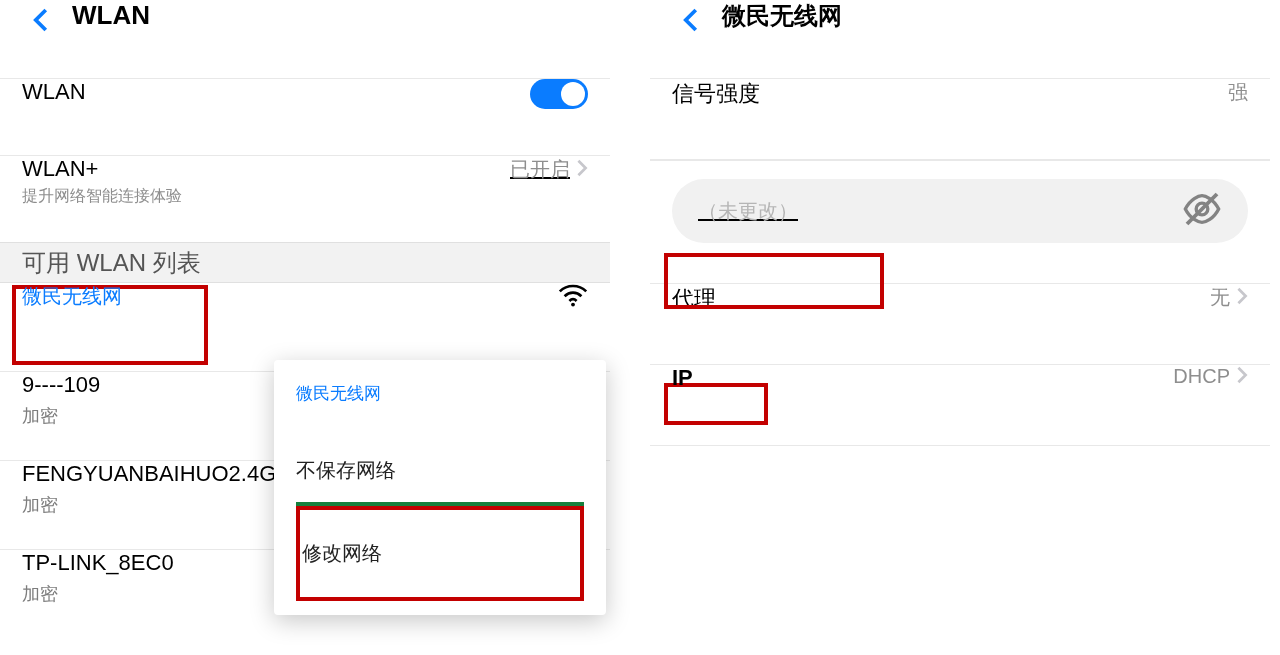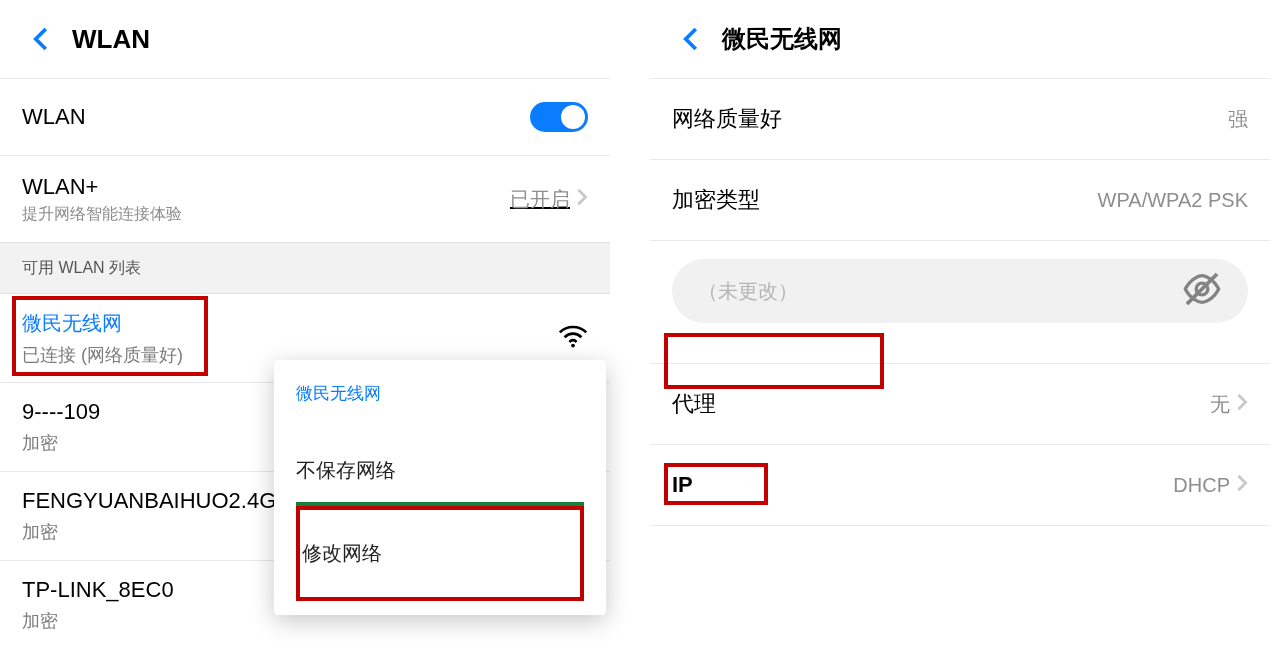--- a/index.html
+++ b/index.html
@@ -1,42 +1,42 @@
 <!DOCTYPE html>
 <html><head>
   <meta charset="utf-8">
   <style>
     * { margin:0; padding:0; box-sizing:border-box; font-family:-apple-system,BlinkMacSystemFont,"Segoe UI","PingFang SC","Microsoft YaHei",sans-serif; }
     body { width:1280px; height:655px; background:#fff; display:flex; gap:40px; padding:0; overflow:hidden; }
     .leftpane  { width:610px; height:655px; position:relative; background:#fff; }
     .rightpane { width:620px; height:655px; position:relative; background:#fff; }
-    .row { display:flex; align-items:center; justify-content:space-between; padding:0 22px; background:#fff; }
+    .row { display:flex; align-items:flex-start; justify-content:space-between; padding:0 22px; background:#fff; }
     .hrow { height:78px; }
     .title { font-size:26px; font-weight:600; color:#000; }
     .backarrow { width:40px; height:40px; display:flex; align-items:center; justify-content:center; margin-right:10px; color:#0a7cff; }
     .backarrow svg { width:30px; height:30px; stroke:#0a7cff; stroke-width:3; fill:none; }
     .sep { height:1px; background:#e8e8e8; }
     .toggle { width:58px; height:30px; border-radius:15px; background:#0a7cff; position:relative; }
     .toggle::after{ content:""; position:absolute; right:3px; top:3px; width:24px; height:24px; border-radius:50%; background:#fff; }
     .subtitle { font-size:16px; color:#8e8e8e; margin-top:4px; }
     .value { font-size:20px; color:#8e8e8e; }
     .chev { margin-left:6px; color:#c7c7cc; }
     .chev svg { width:12px; height:18px; stroke:#c7c7cc; stroke-width:3; fill:none; }
-    .sectionhead { height:52px; display:flex; align-items:center; padding:0 22px; font-size:16px; color:#555; background:#f2f2f2; border-top:1px solid #e0e0e0; border-bottom:1px solid #e0e0e0;}
+    .sectionhead { height:41px; display:flex; align-items:center; padding:0 22px; font-size:24px; color:#555; background:#f2f2f2; border-top:1px solid #e0e0e0; border-bottom:1px solid #e0e0e0;}
     .netname { font-size:20px; color:#0a7cff; }
     .netsub  { font-size:18px; color:#7d7d7d; margin-top:6px; }
     .blacklab{ font-size:22px; color:#000; }
     .redbox  { border:4px solid #c30000; }
     .wifiicon svg{ width:30px; height:24px; }
     .popup { position:absolute; left:274px; top:360px; width:332px; background:#fff; border-radius:4px; box-shadow:0 6px 24px rgba(0,0,0,.22); padding:22px 22px 14px; z-index:10;}
     .popup .pt { font-size:17px; color:#0a7cff; margin-bottom:34px;}
     .popup .pi { font-size:20px; color:#222; padding:18px 0; }
     .popup .pi.top{ border-bottom:4px solid #15803d; }
     .popup .redwrap{ border:4px solid #c30000; padding:12px 2px; }
-    .input { background:#f1f1f1; border-radius:36px; height:64px; display:flex; align-items:center; padding:0 26px; justify-content:space-between; }
+    .input { background:#f1f1f1; border-radius:36px; height:64px; display:flex; align-items:center; padding:0 26px; justify-content:space-between;text-decoration:underline; }
     .placeholder{ font-size:20px; color:#b5b5b5; }
     .eyeicon svg{ width:40px; height:40px; fill:#838383;}
     .checkbox { width:30px; height:30px; border-radius:6px; background:#0a7cff; display:flex; align-items:center; justify-content:center; margin-right:18px;}
     .checkbox svg{ width:20px; height:20px; stroke:#fff; stroke-width:4; fill:none;}
   </style>
 </head>
 <body>
 
 <div class="leftpane">
 
@@ -68,21 +68,20 @@
           </svg></span>
     </div>
   </div>
 
   <div class="sectionhead">可用 WLAN 列表</div>
 
   <div class="row" style="height:88px; position:relative;">
     <div class="redbox" style="position:absolute; left:12px; top:2px; width:196px; height:80px;"></div>
     <div style="position:relative;">
       <div class="netname">微民无线网</div>
-      <div class="netsub">已连接 (网络质量好)</div>
     </div>
     <div class="wifiicon">
       <svg viewBox="0 0 24 20">
           <path d="M1 7 C7 1 17 1 23 7" stroke="#000" stroke-width="2.2" fill="none"></path>
           <path d="M5 11 C9 7 15 7 19 11" stroke="#000" stroke-width="2.2" fill="none"></path>
           <path d="M9 15 C11 13 13 13 15 15" stroke="#000" stroke-width="2.2" fill="none"></path>
           <circle cx="12" cy="18" r="1.6" fill="#000"></circle>
         </svg>
     </div>
   </div>
@@ -137,29 +136,25 @@
     <div class="backarrow">
       <svg viewBox="0 0 24 24">
           <path d="M15 4 L7 12 L15 20"></path>
         </svg>
     </div>
     <div class="title" style="font-size:24px;">微民无线网</div>
   </div>
   <div class="sep"></div>
 
   <div class="row" style="height:80px;">
-    <div class="blacklab">网络质量好</div>
+    <div class="blacklab">信号强度</div>
     <div class="value">强</div>
   </div>
   <div class="sep"></div>
 
-  <div class="row" style="height:80px;">
-    <div class="blacklab">加密类型</div>
-    <div class="value">WPA/WPA2 PSK</div>
-  </div>
   <div class="sep"></div>
 
   <div style="padding:18px 22px 20px;">
     <div class="input">
       <span class="placeholder">（未更改）</span>
       <span class="eyeicon">
         <svg viewBox="0 0 24 24">
             <path d="M2 12 C5 6 10 4 12 4 C14 4 19 6 22 12 C19 18 14 20 12 20 C10 20 5 18 2 12 Z" fill="none" stroke="#838383" stroke-width="2"></path>
             <circle cx="12" cy="12" r="3.5" fill="none" stroke="#838383" stroke-width="2"></circle>
             <line x1="3" y1="21" x2="21" y2="3" stroke="#838383" stroke-width="2.3"></line>

